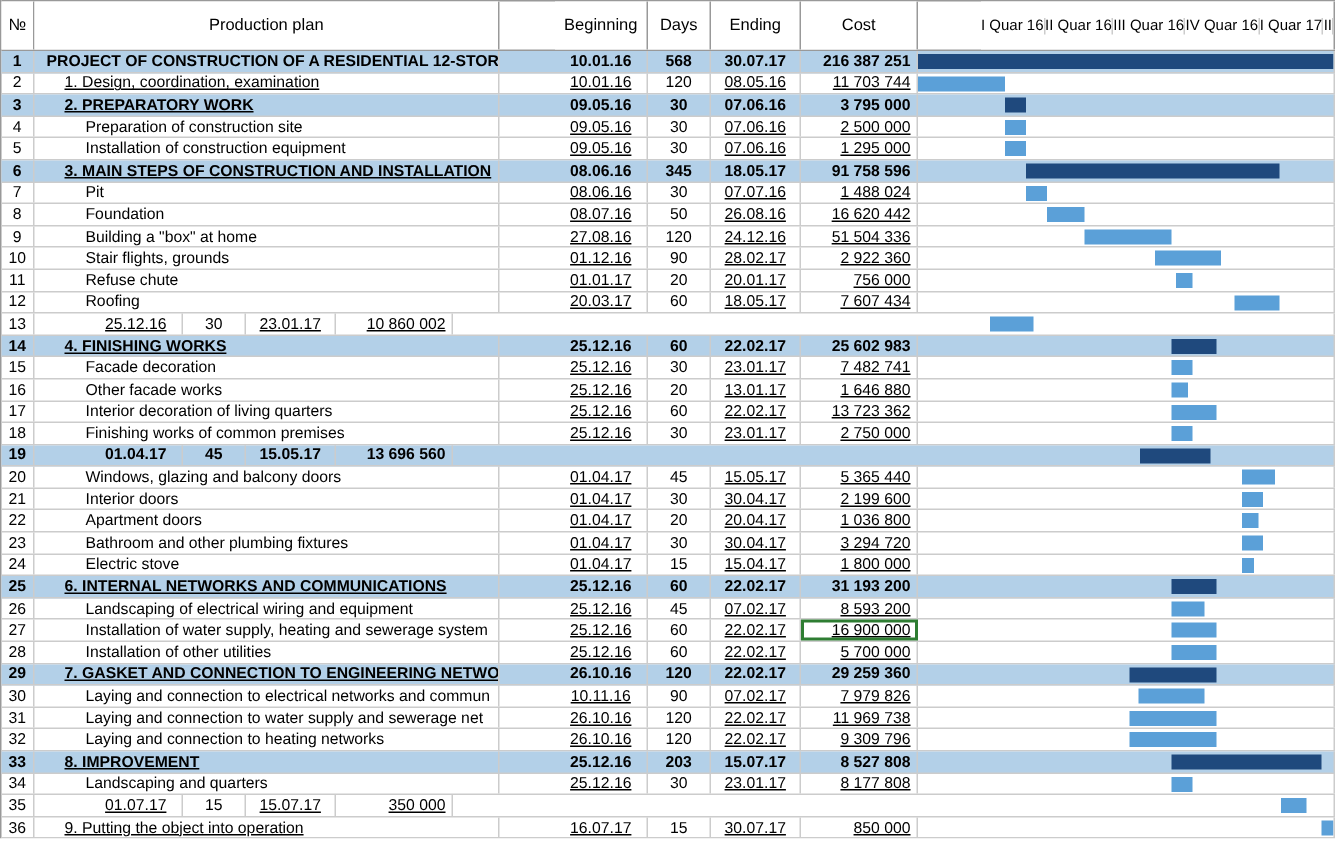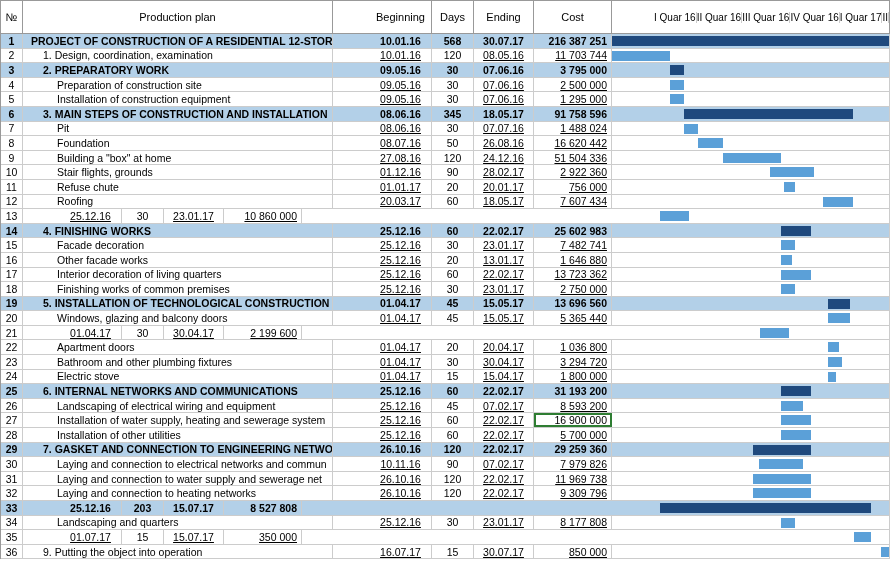--- a/index.html
+++ b/index.html
@@ -59,21 +59,21 @@
   }
   .quar {
     flex: 1;
     border-right: 1px solid #ccc;
     display: flex;
     align-items: center;
     justify-content: center;
     font-size: 10px;
   }
   .data-row .col-name { padding-left: 8px; }
-  .data-row.indent1 .col-name { padding-left: 20px; }
+  .data-row.indent1 .col-name { padding-left: 20px; text-decoration: underline; }
   .data-row.indent2 .col-name { padding-left: 34px; }
   .data-row:not(.section):not(.main) .col-beg,
   .data-row:not(.section):not(.main) .col-end,
   .data-row:not(.section):not(.main) .col-cost {
     text-decoration: underline;
   }
   .bar {
     position: absolute;
     top: 2px;
     height: 10px;
@@ -236,21 +236,21 @@
         <div class="col col-cost">7 607 434</div>
         <div class="col col-gantt">
           <div class="bar light" style="left: 76%; width: 11%;"></div>
         </div>
       </div>
       <div class="data-row indent2">
         <div class="col col-num">13</div>
         <div class="col col-beg">25.12.16</div>
         <div class="col col-days">30</div>
         <div class="col col-end">23.01.17</div>
-        <div class="col col-cost">10 860 000</div>
+        <div class="col col-cost">10 860 002</div>
         <div class="col col-gantt">
           <div class="bar light" style="left: 61%; width: 5%;"></div>
         </div>
       </div>
       <div class="data-row section indent1">
         <div class="col col-num">14</div>
         <div class="col col-name">4. FINISHING WORKS</div>
         <div class="col col-beg">25.12.16</div>
         <div class="col col-days">60</div>
         <div class="col col-end">22.02.17</div>
@@ -298,21 +298,20 @@
         <div class="col col-beg">25.12.16</div>
         <div class="col col-days">30</div>
         <div class="col col-end">23.01.17</div>
         <div class="col col-cost">2 750 000</div>
         <div class="col col-gantt">
           <div class="bar light" style="left: 61%; width: 5%;"></div>
         </div>
       </div>
       <div class="data-row section indent1">
         <div class="col col-num">19</div>
-        <div class="col col-name">5. INSTALLATION OF TECHNOLOGICAL CONSTRUCTION</div>
         <div class="col col-beg">01.04.17</div>
         <div class="col col-days">45</div>
         <div class="col col-end">15.05.17</div>
         <div class="col col-cost">13 696 560</div>
         <div class="col col-gantt">
           <div class="bar dark" style="left: 78%; width: 8%;"></div>
         </div>
       </div>
       <div class="data-row indent2">
         <div class="col col-num">20</div>
@@ -320,20 +319,21 @@
         <div class="col col-beg">01.04.17</div>
         <div class="col col-days">45</div>
         <div class="col col-end">15.05.17</div>
         <div class="col col-cost">5 365 440</div>
         <div class="col col-gantt">
           <div class="bar light" style="left: 78%; width: 8%;"></div>
         </div>
       </div>
       <div class="data-row indent2">
         <div class="col col-num">21</div>
+        <div class="col col-name">Interior doors</div>
         <div class="col col-beg">01.04.17</div>
         <div class="col col-days">30</div>
         <div class="col col-end">30.04.17</div>
         <div class="col col-cost">2 199 600</div>
         <div class="col col-gantt">
           <div class="bar light" style="left: 78%; width: 5%;"></div>
         </div>
       </div>
       <div class="data-row indent2">
         <div class="col col-num">22</div>
@@ -451,20 +451,21 @@
         <div class="col col-beg">26.10.16</div>
         <div class="col col-days">120</div>
         <div class="col col-end">22.02.17</div>
         <div class="col col-cost">9 309 796</div>
         <div class="col col-gantt">
           <div class="bar light" style="left: 51%; width: 21%;"></div>
         </div>
       </div>
       <div class="data-row section indent1">
         <div class="col col-num">33</div>
+        <div class="col col-name">8. IMPROVEMENT</div>
         <div class="col col-beg">25.12.16</div>
         <div class="col col-days">203</div>
         <div class="col col-end">15.07.17</div>
         <div class="col col-cost">8 527 808</div>
         <div class="col col-gantt">
           <div class="bar dark" style="left: 61%; width: 36%;"></div>
         </div>
       </div>
       <div class="data-row indent2">
         <div class="col col-num">34</div>

